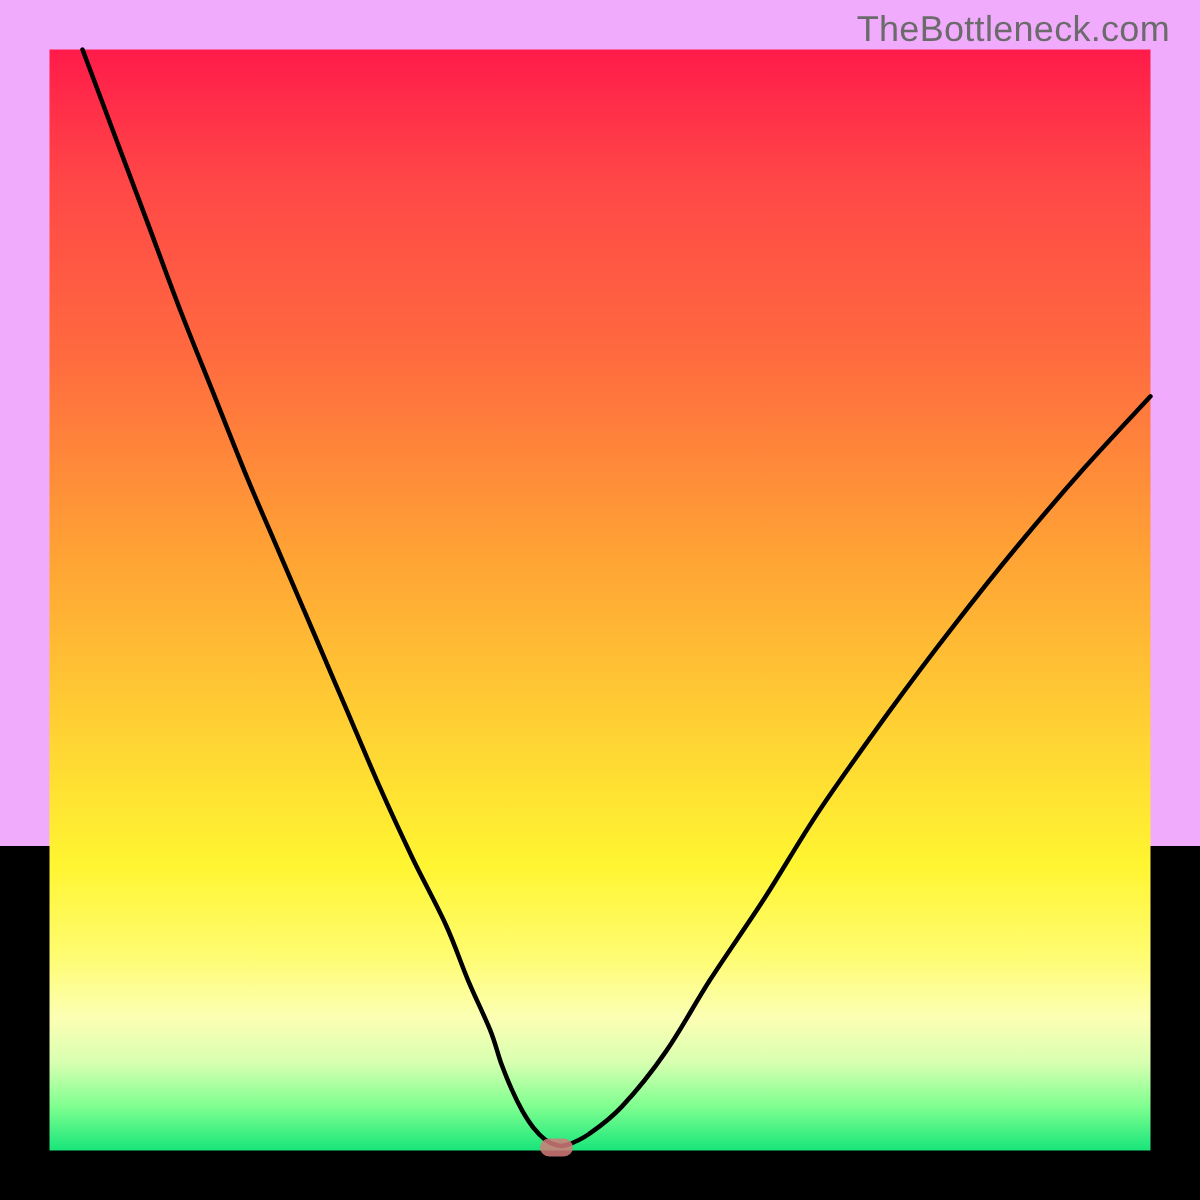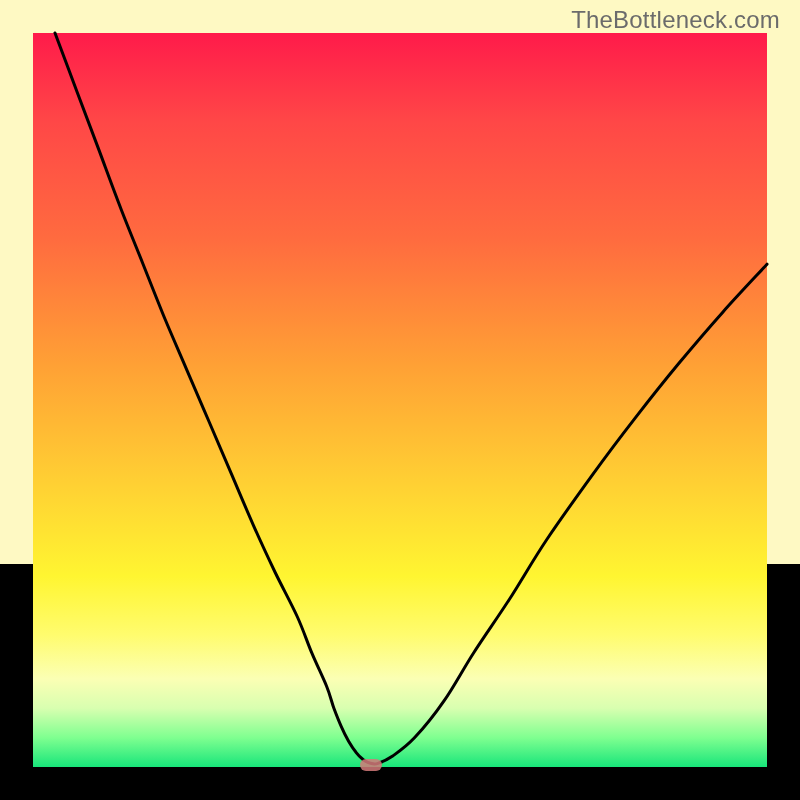--- a/index.html
+++ b/index.html
@@ -10,21 +10,21 @@
     background: #000;
     overflow: hidden;
     font-family: Arial, Helvetica, sans-serif;
   }
   .frame {
     position: absolute;
     left: 0;
     top: 0;
     width: 800px;
     height: 564px;
-    background: #fef9c3;
+    background: #f0abfc;
   }
   .plot-area {
     position: absolute;
     left: 33px;
     top: 33px;
     width: 734px;
     height: 734px;
     
     background: linear-gradient(to bottom,
       #ff1b4a 0%,

